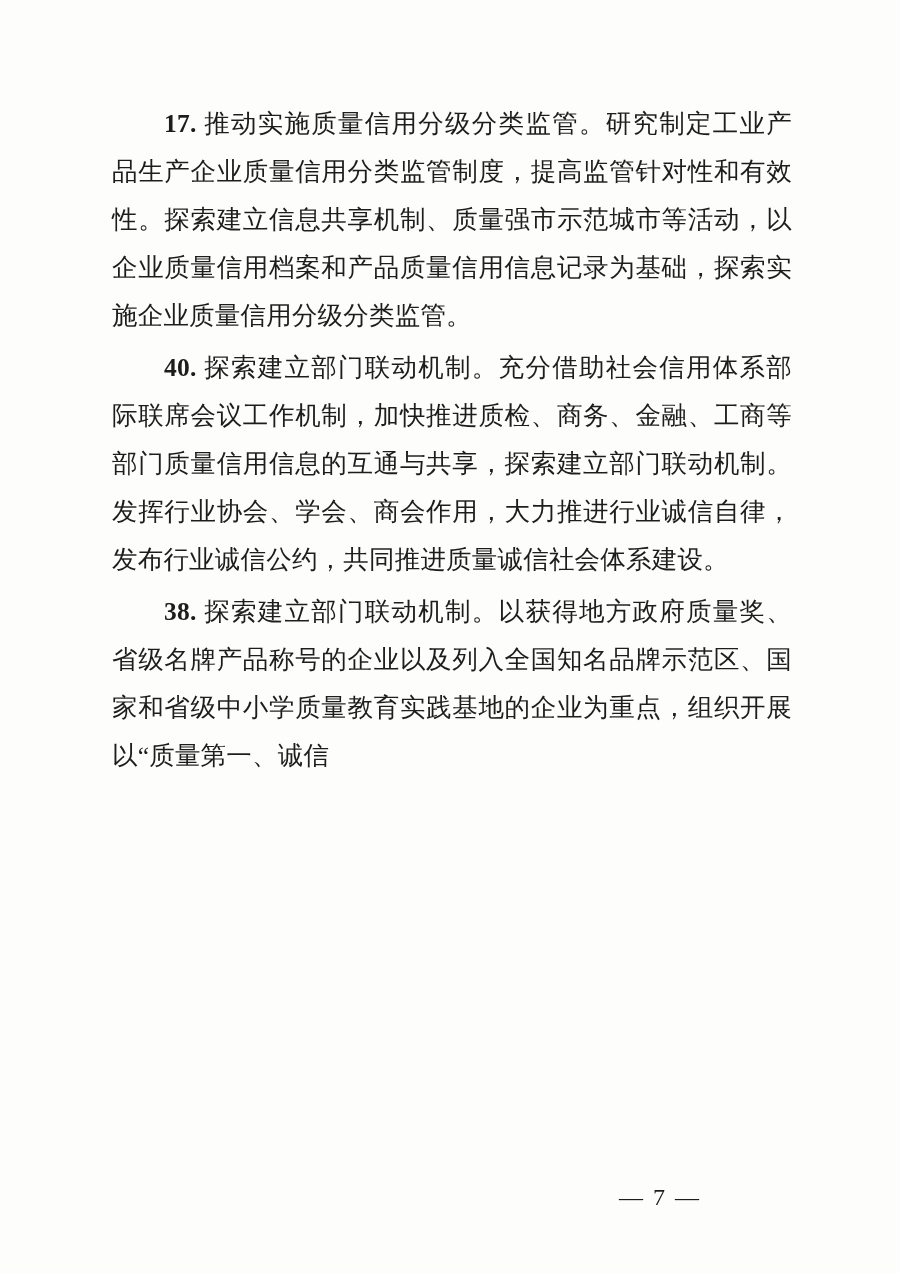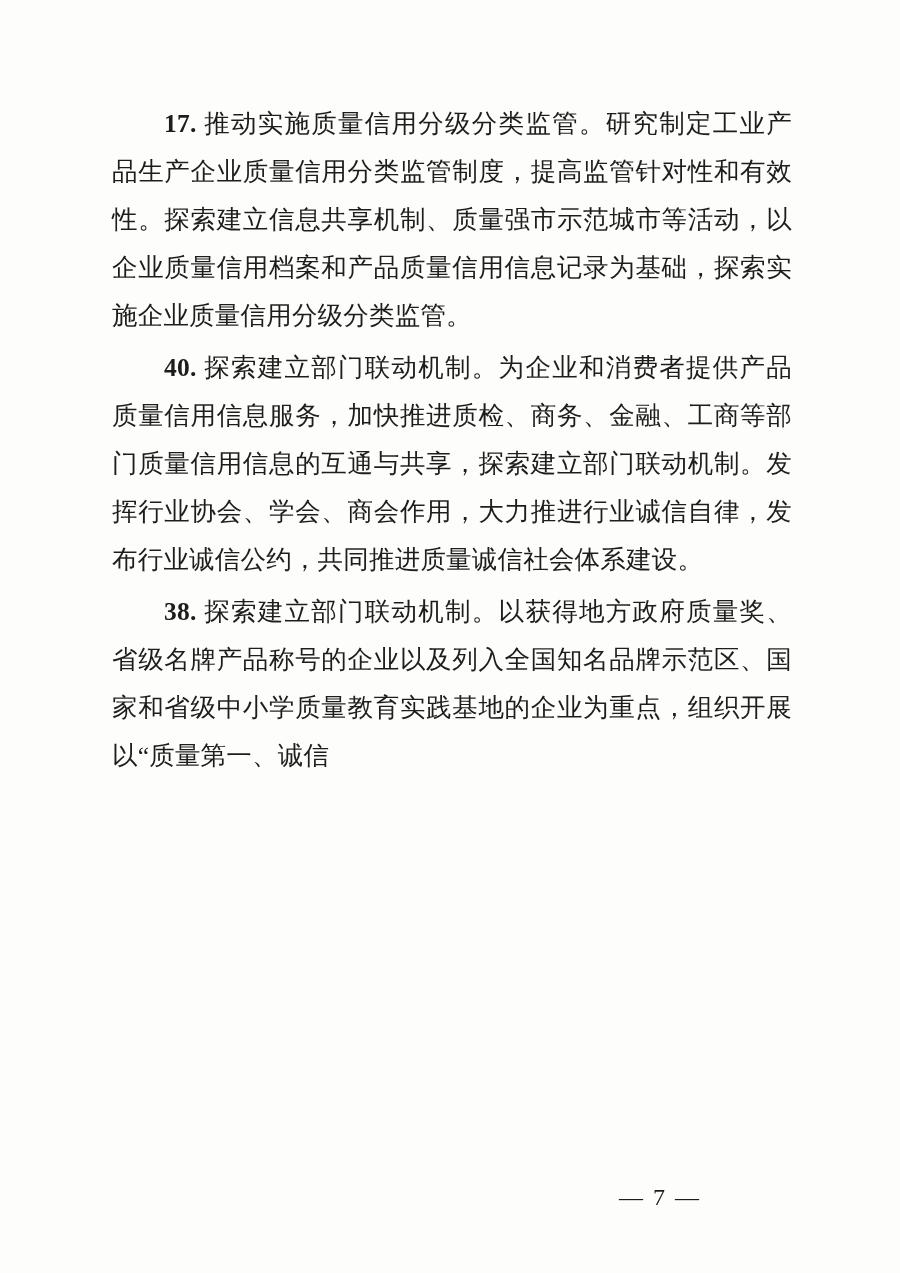--- a/index.html
+++ b/index.html
@@ -71,21 +71,21 @@
 
     <p class="para">
       <span class="indent"></span><span class="num">17.</span>
       <span class="hd">推动实施质量信用分级分类监管。</span><span>研究制定工业产品生产企业质量信用分类监管制度，提高监管针对性和有效性。探索建立信息共享机制、质量强市示范城市等活动，以企业质量信用档案和产品质量信用信息记录为基础，探索实施企业质量信用分级分类监管。</span>
     </p>
 
 
 
     <p class="para">
       <span class="indent"></span><span class="num">40.</span>
-      <span class="hd">探索建立部门联动机制。</span><span>为企业和消费者提供产品质量信用信息服务，加快推进质检、商务、金融、工商等部门质量信用信息的互通与共享，探索建立部门联动机制。发挥行业协会、学会、商会作用，大力推进行业诚信自律，发布行业诚信公约，共同推进质量诚信社会体系建设。</span>
+      <span class="hd">探索建立部门联动机制。</span><span>充分借助社会信用体系部际联席会议工作机制，加快推进质检、商务、金融、工商等部门质量信用信息的互通与共享，探索建立部门联动机制。发挥行业协会、学会、商会作用，大力推进行业诚信自律，发布行业诚信公约，共同推进质量诚信社会体系建设。</span>
     </p>
 
     <p class="para">
       <span class="indent"></span><span class="num">38.</span>
       <span class="hd">探索建立部门联动机制。</span><span>以获得地方政府质量奖、省级名牌产品称号的企业以及列入全国知名品牌示范区、国家和省级中小学质量教育实践基地的企业为重点，组织开展以“质量第一、诚信</span>
     </p>
 
   </div>
 
   <div class="page-number">

